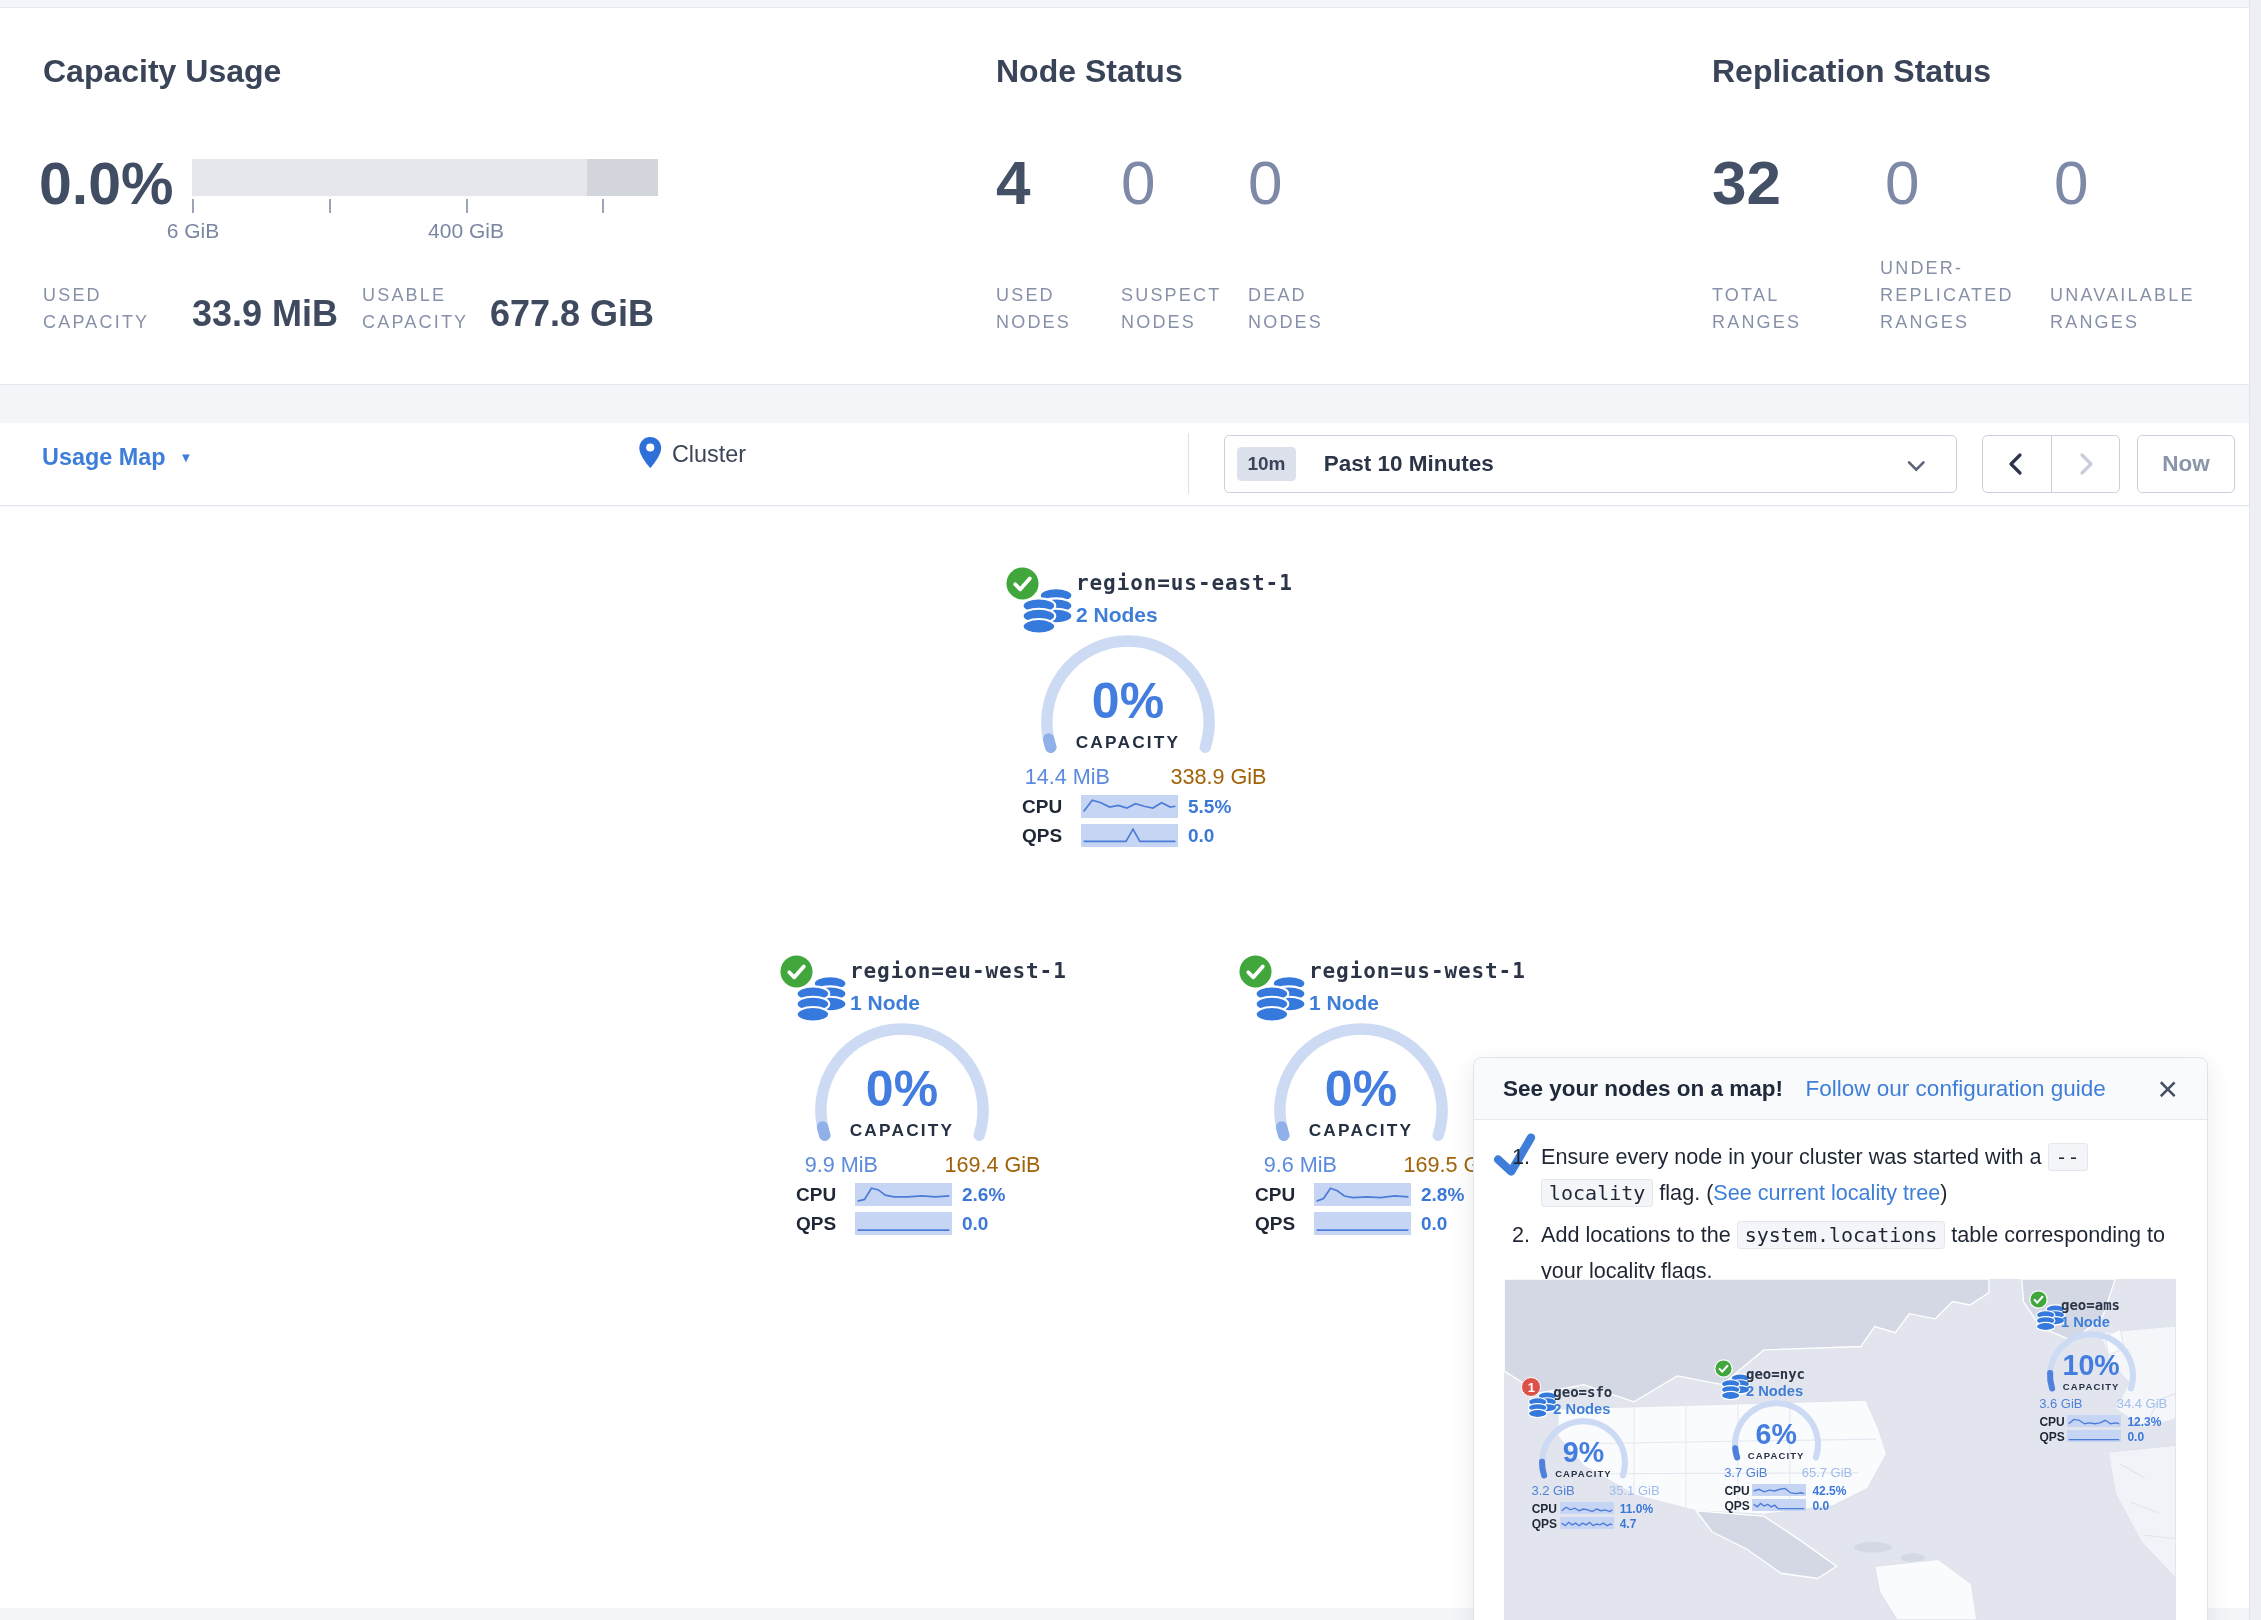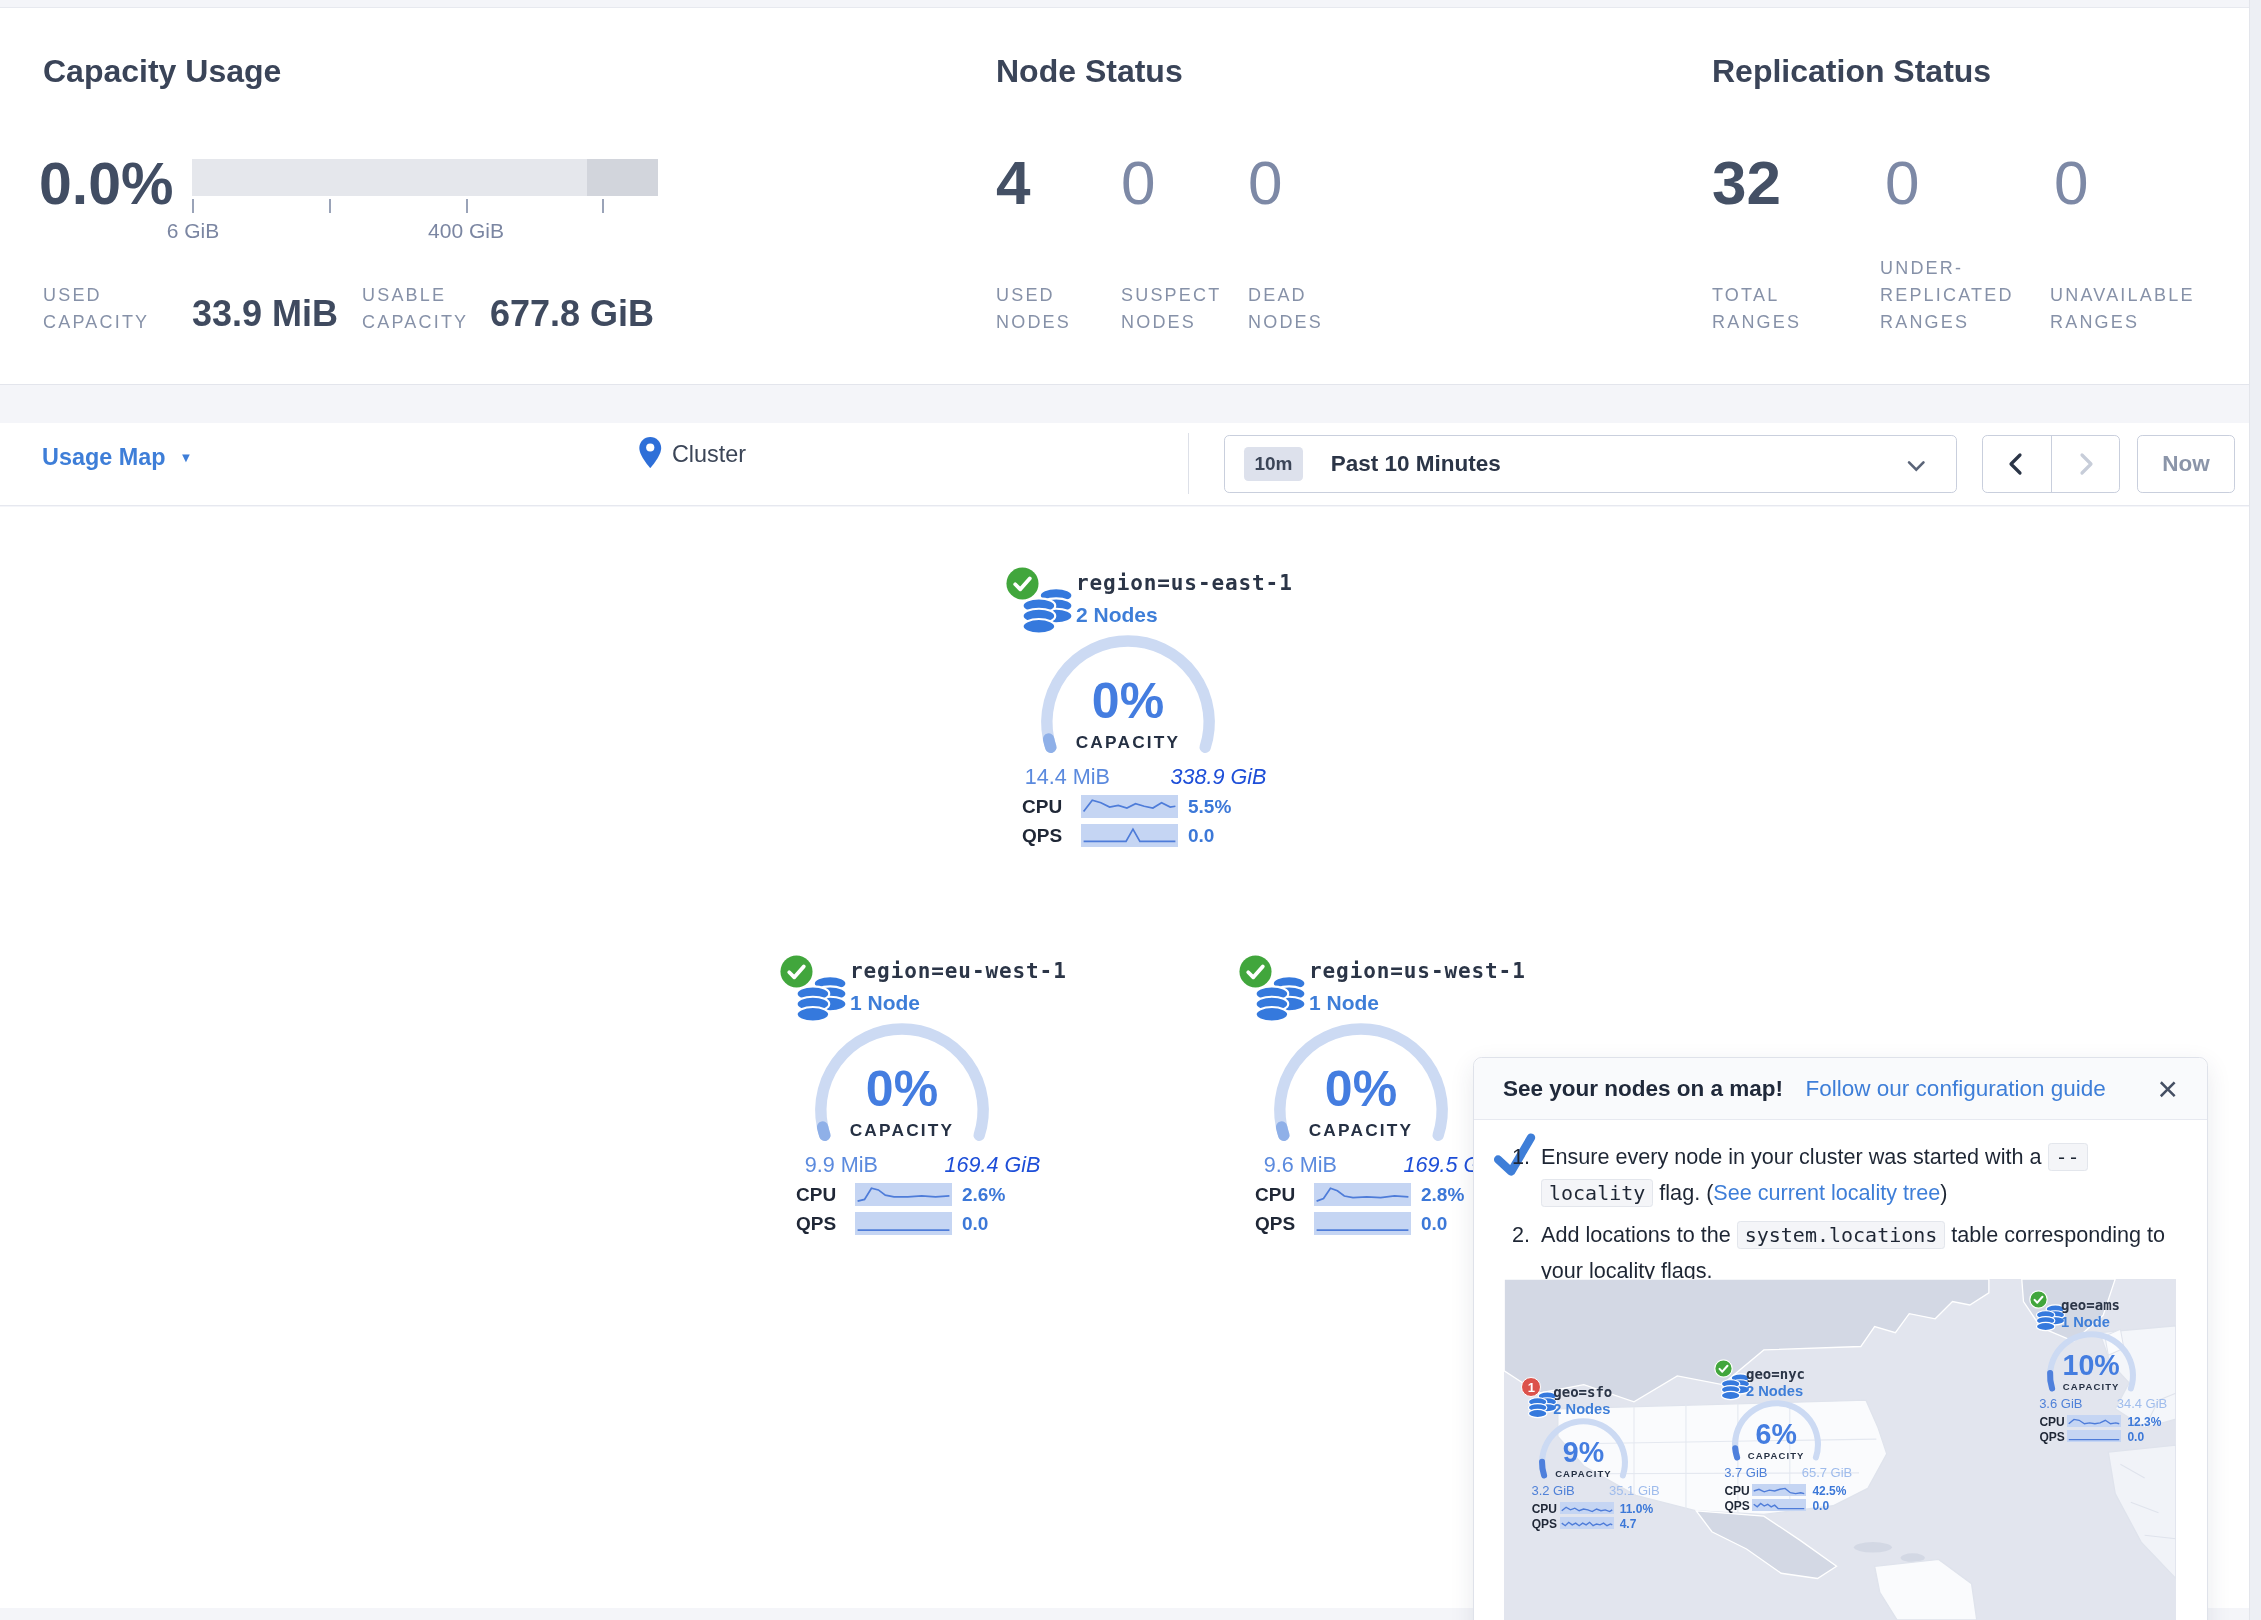--- a/index.html
+++ b/index.html
@@ -25,21 +25,21 @@
   
   .toolbar { position:absolute; left:0; top:423px; width:2261px; height:83px; background:#fff;
              border-bottom:0.9px solid #e6e8ef; }
   .viewsel { position:absolute; left:42px; top:21px; font-size:23.4px; font-weight:600; color:#3e7ed8; cursor:pointer; }
   .viewsel .caret { font-size:13px; margin-left:14px; vertical-align:3.5px; }
   .breadcrumb { position:absolute; left:639px; top:14px; display:flex; align-items:center; gap:10.4px; }
   .breadcrumb-label { font-size:23.4px; font-weight:500; color:#3b4557; }
   .tb-divider { position:absolute; left:1188px; top:10.4px; width:0.9px; height:61px; background:#dde0e8; }
   .timebox { position:absolute; left:1224px; top:12px; width:733px; height:58px; border:1.3px solid #c9cfdd;
              border-radius:5.2px; background:#fff; display:flex; align-items:center; cursor:pointer; }
-  .timebadge { margin-left:19px; background:#dde1ec; border-radius:4.3px; padding:6px 10.4px;
+  .timebadge { margin-left:12px; background:#dde1ec; border-radius:4.3px; padding:6px 10.4px;
                font-size:19px; font-weight:700; color:#3b4557; }
   .timelabel { margin-left:28px; font-size:22.5px; font-weight:600; color:#2b3547; }
   .timebox svg { position:absolute; right:29px; top:24px; }
   .arrowbox { position:absolute; left:1982px; top:12px; width:138px; height:58px; border:1.3px solid #c9cfdd;
               border-radius:5.2px; display:flex; background:#fff; }
   .arrowcell { flex:1; display:flex; align-items:center; justify-content:center; cursor:pointer; }
   .arrowcell + .arrowcell { border-left:1.3px solid #c9cfdd; }
   .nowbtn { position:absolute; left:2137px; top:12px; width:98px; height:58px; border:1.3px solid #c9cfdd;
             border-radius:5.2px; background:#fff; font-size:22.5px; font-weight:600; color:#8b95a9;
             display:flex; align-items:center; justify-content:center; cursor:pointer; }
@@ -55,21 +55,21 @@
                      font-size:21px; font-weight:700; color:#2b3547; letter-spacing:0.9px; white-space:nowrap; }
   .ncard .nodes-link { position:absolute; left:80px; top:42px; font-size:21px; font-weight:700; color:#3e7ed8; cursor:pointer; }
   .ncard .gauge { position:absolute; left:39px; top:74px; }
   .ncard .pct { position:absolute; left:39px; top:111px; width:186px; text-align:center;
                 font-size:50px; font-weight:700; color:#447de0; }
   .ncard .caplabel { position:absolute; left:39px; top:171px; width:186px; text-align:center;
                      font-size:17.3px; font-weight:700; letter-spacing:2.2px; color:#253043; }
   .ncard .used { position:absolute; left:17.3px; top:203px; width:108px; text-align:center;
                  font-size:21.6px; font-weight:500; color:#5b8ade; }
   .ncard .total { position:absolute; left:166px; top:203px; width:113px; text-align:center;
-                  font-size:21.6px; font-weight:500; color:#1d4ed8;font-style:italic; }
+                  font-size:21.6px; font-weight:500; color:#a16207; }
   .srow { position:absolute; height:24px; }
   .srow .slabel { position:absolute; left:0; top:0.9px; font-size:19px; font-weight:700; color:#1f2736; }
   .srow .band { position:absolute; background:#c5d5f3; }
   .srow .sval { position:absolute; top:0.9px; font-size:19px; font-weight:700; color:#3c78d8; }
   .ncard .srow { width:260px; left:26px; }
   .ncard .srow .band { left:59px; top:0; width:97px; height:22.5px; }
   .ncard .srow .sval { left:166px; }
 
   
   .popup { position:absolute; left:1473px; top:550px; width:735px; height:586px; background:#fff;

